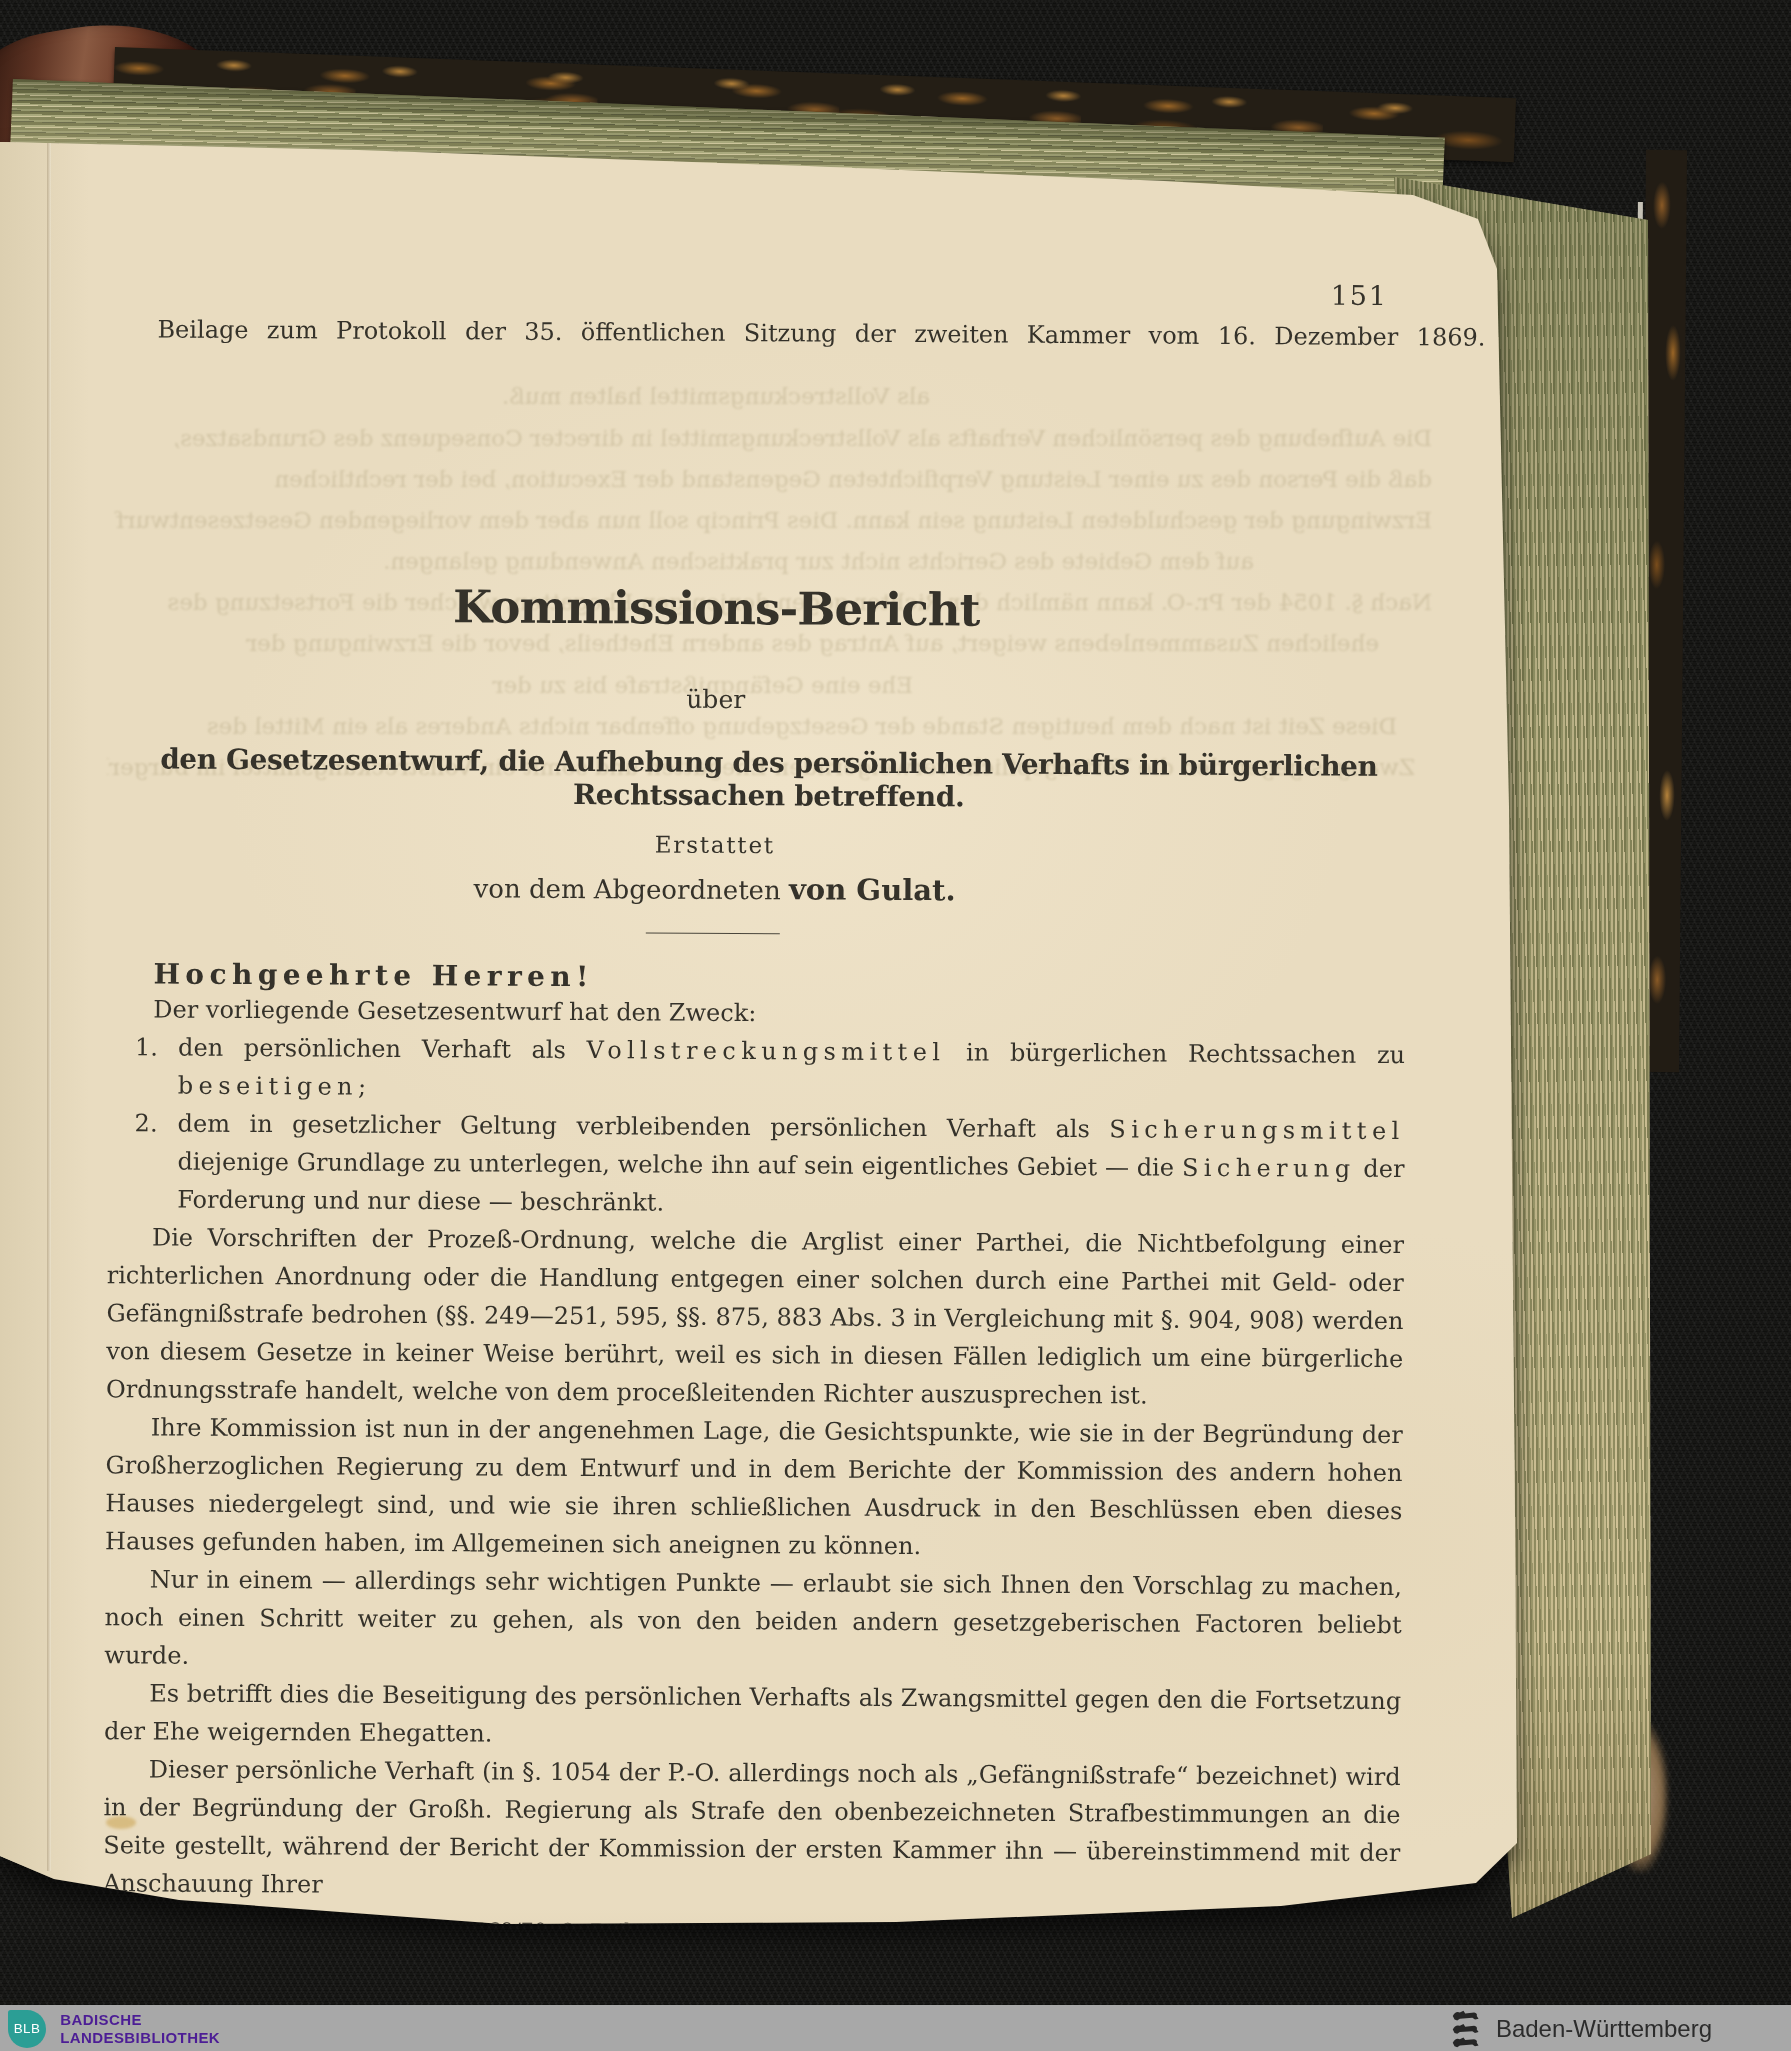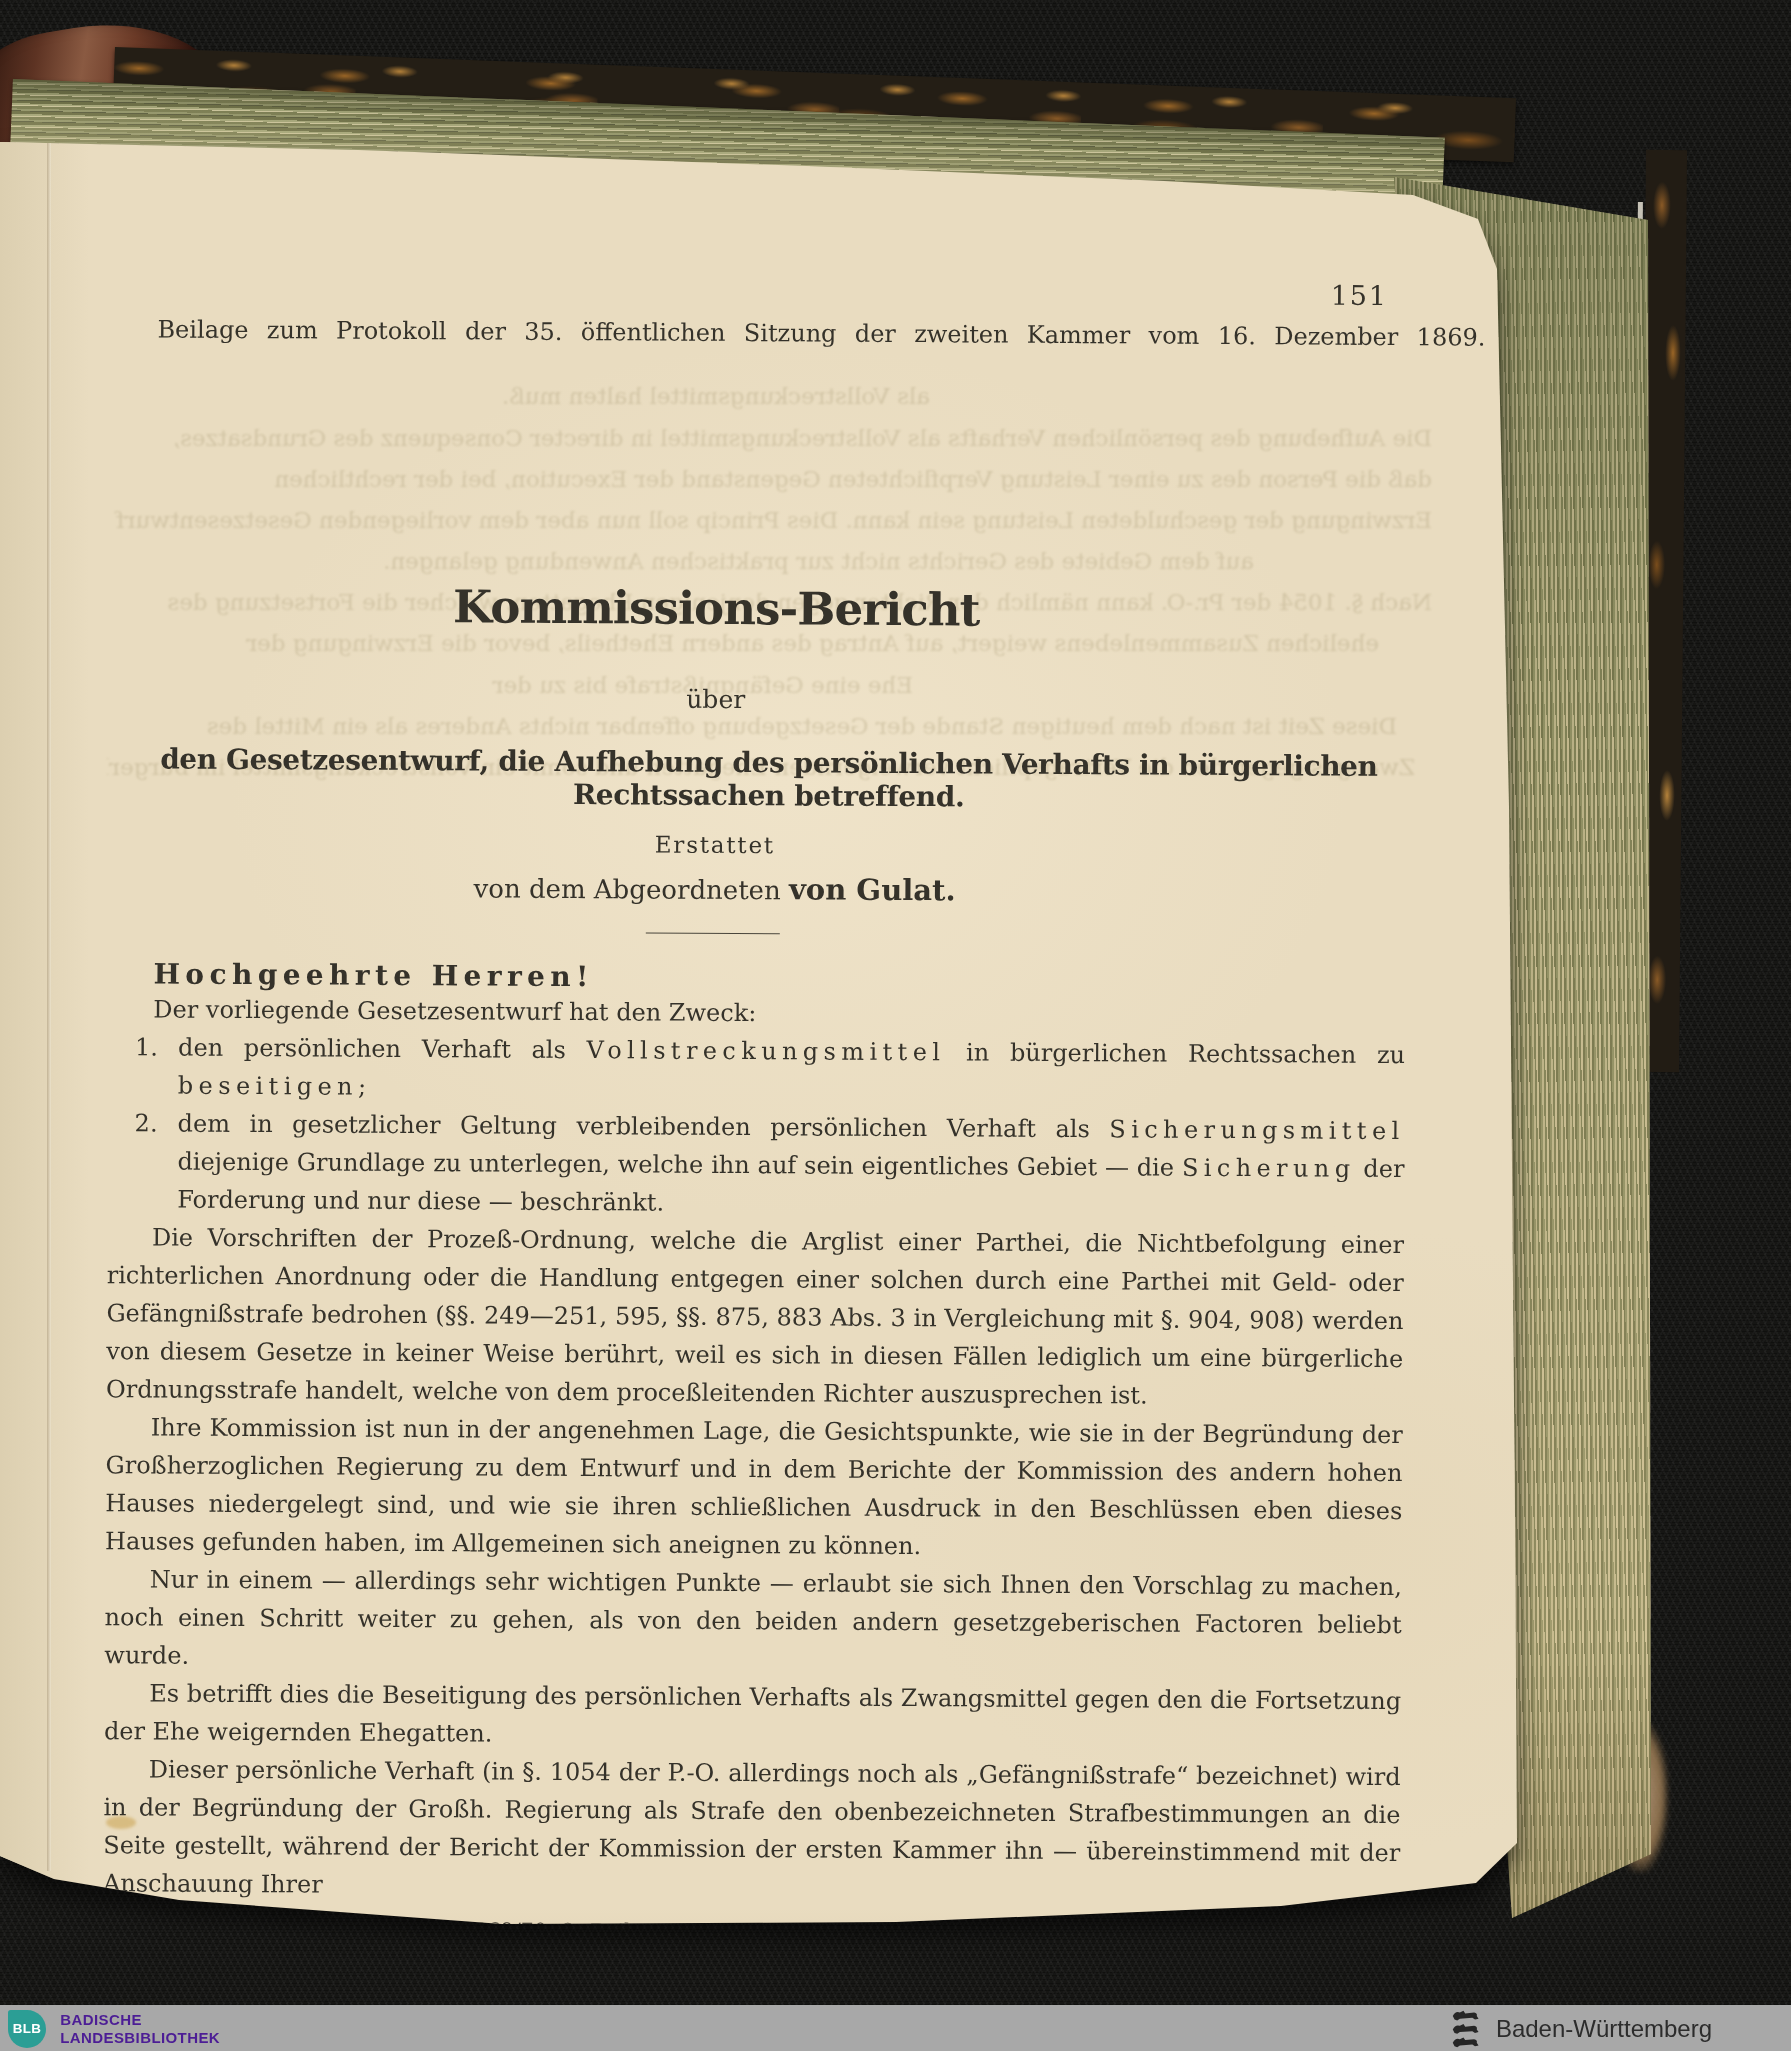--- a/index.html
+++ b/index.html
@@ -121,21 +121,21 @@
   .sheet-num{position:absolute;left:1162px;top:12.5px;font-size:26px;font-weight:bold;letter-spacing:0.9px;}
   
   .viewer-footer{
     position:absolute;left:0;bottom:0;width:1791px;height:47px;background:#a8a8a8;
     font-family:"Liberation Sans", sans-serif;z-index:30;display:flex;align-items:center;
   }
   .blb-group{display:flex;align-items:center;gap:14.3px;margin-left:8px;cursor:pointer;}
   .blb-mark{
     width:38px;height:38px;background:#2b9e95;border-radius:2.7px 50% 50% 50%;
     display:flex;align-items:center;justify-content:center;
-    color:#fff;font-weight:bold;font-size:13.4px;letter-spacing:0.4px;
+    color:#fff;font-weight:normal;font-size:13.4px;letter-spacing:0.4px;
   }
   .blb-name{color:#4c1d95;font-weight:bold;font-size:15px;line-height:18px;letter-spacing:0.4px;}
   .bw-group{position:absolute;right:79px;display:flex;align-items:center;gap:12.5px;cursor:pointer;}
   .bw-lions{width:32px;height:41px;}
   .bw-name{color:#2c2c2c;font-size:24px;text-align:center;}
 </style>
 </head>
 <body>
 
 <div class="stage">

